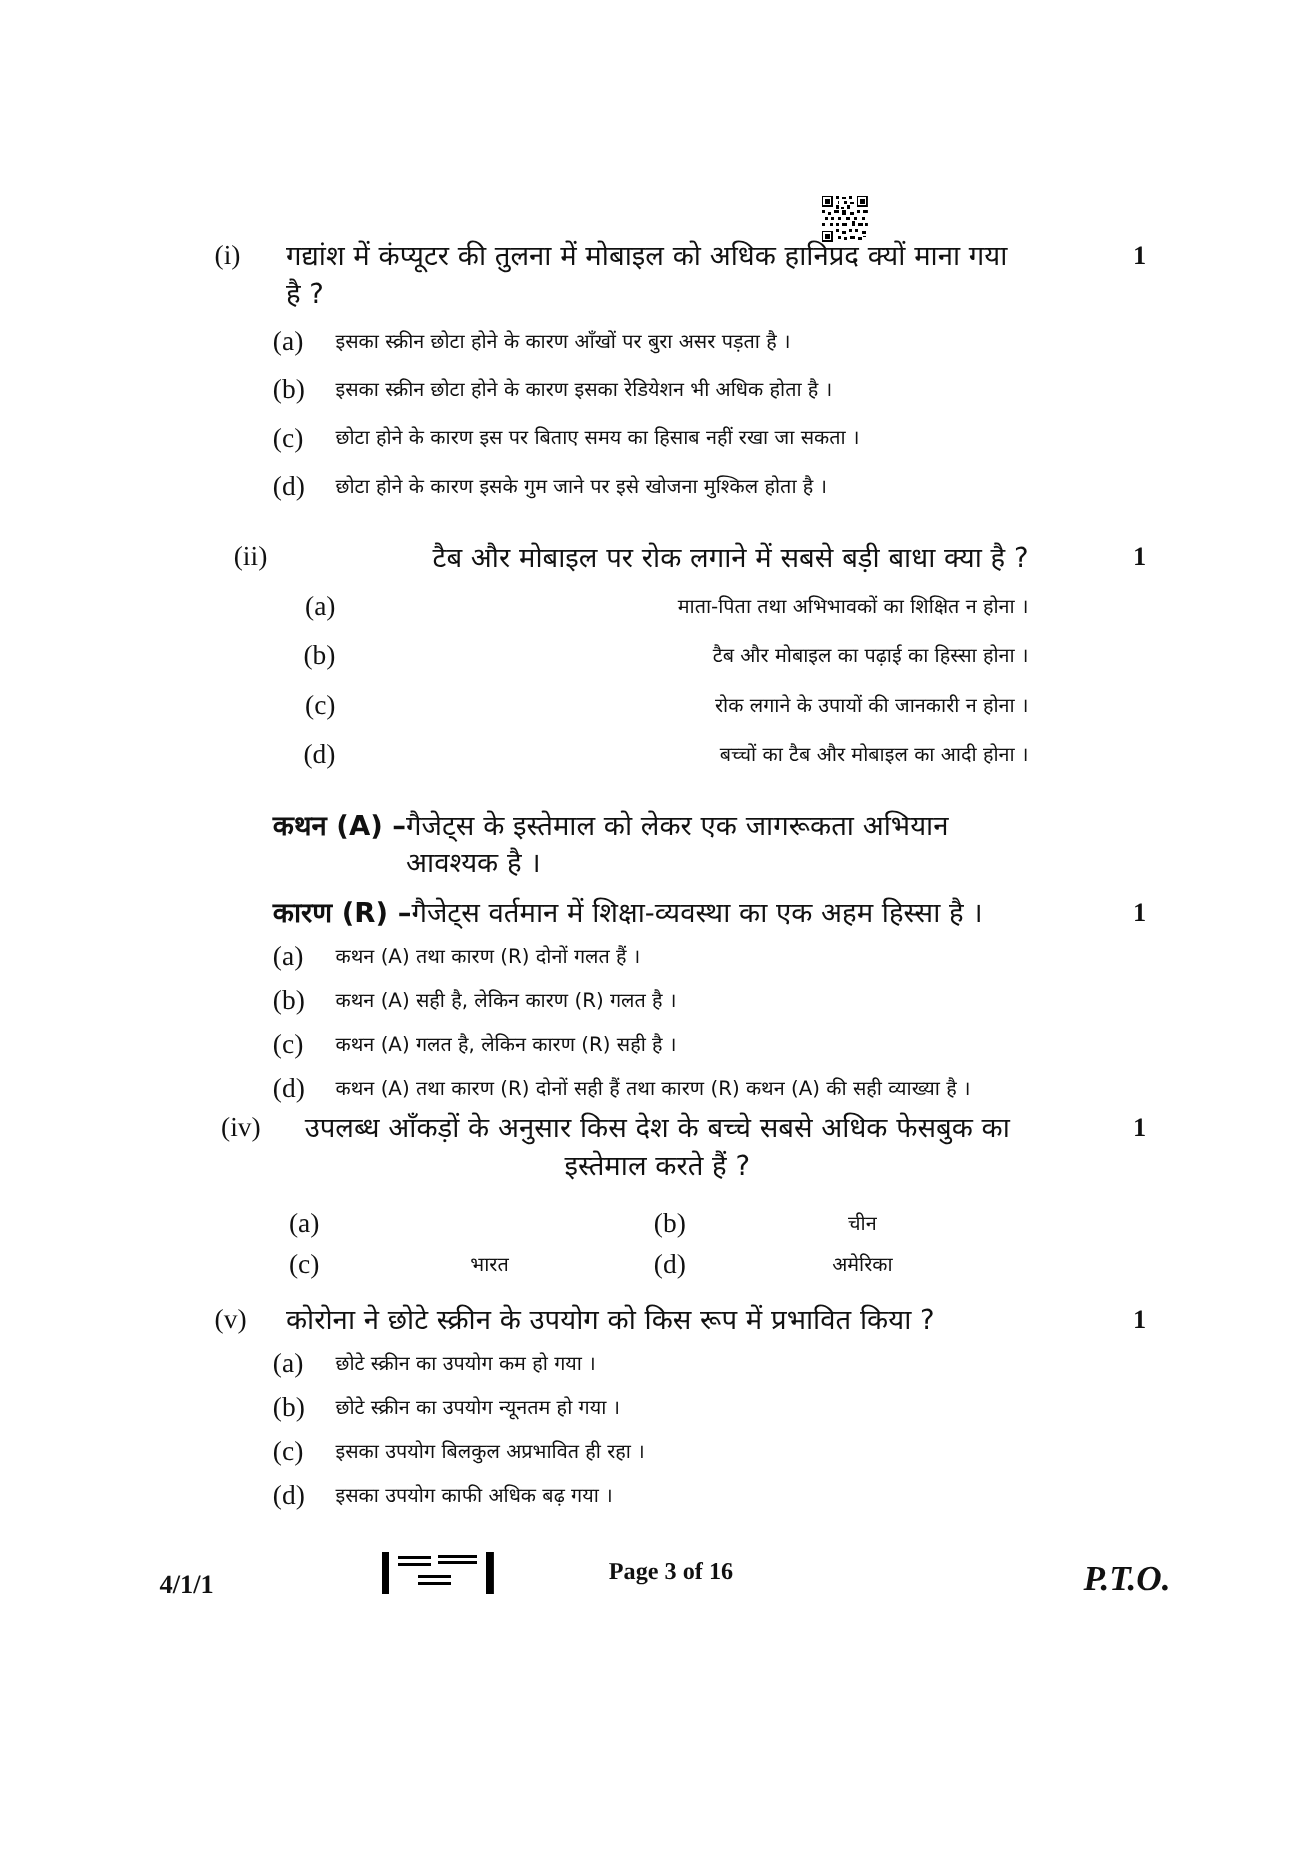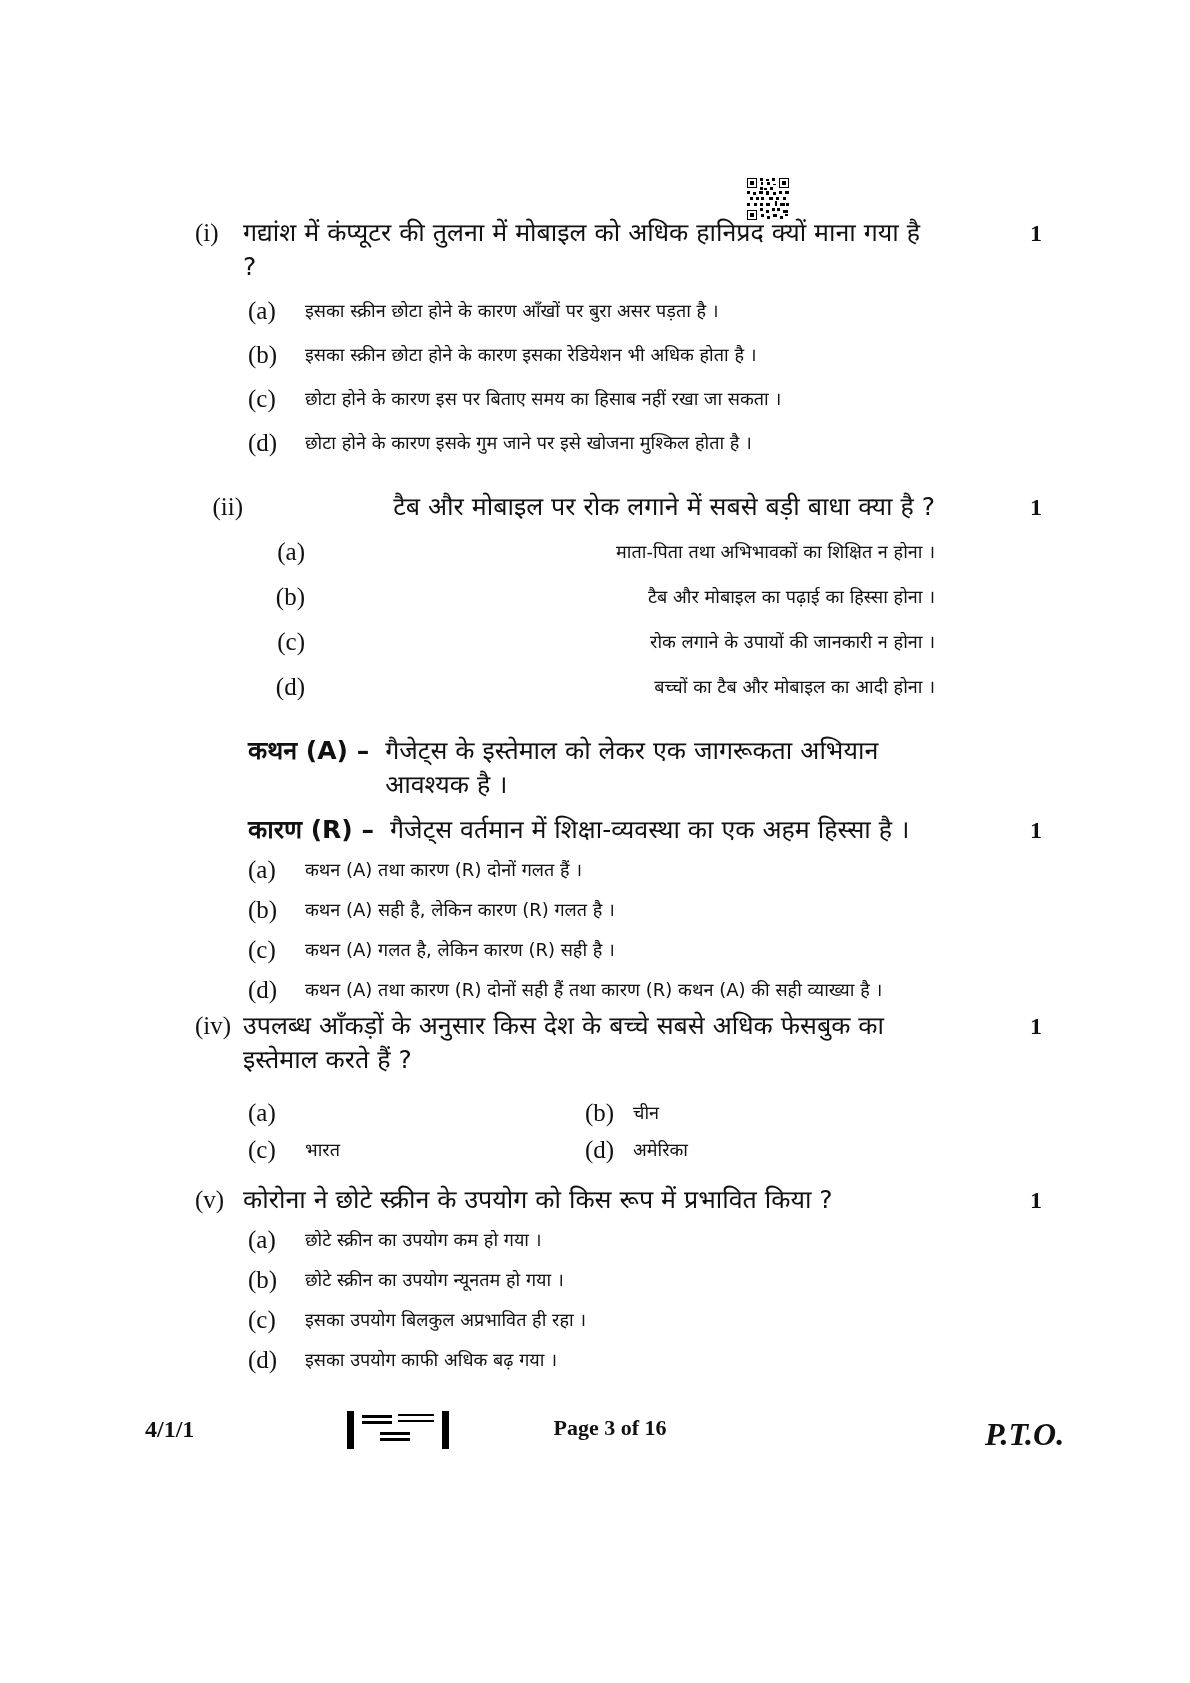--- a/index.html
+++ b/index.html
@@ -16,58 +16,58 @@
   .qr{position:absolute;left:747px;top:178px;width:42px;height:42px;}
   
   .questions{position:absolute;left:0;top:0;width:100%;}
   .q{position:relative;padding:0 255px 0 195px;}
   .q-head{display:flex;align-items:flex-start;}
   .q-num{
     flex:none;width:48px;
     font-family:"Liberation Serif","DejaVu Serif",serif;
     font-size:25px;line-height:34px;
   }
-  .q-text{flex:1;font-size:25px;line-height:34px;}
+  .q-text{flex:1;font-size:25px;line-height:34px;margin-left:17px;}
   .just{text-align:justify;}
   .marks{
     position:absolute;left:1030px;
     font-family:"Liberation Serif","DejaVu Serif",serif;
     font-weight:bold;font-size:24px;line-height:34px;
   }
   .opt{display:flex;margin-left:53px;}
   .opt-label{
     flex:none;width:57px;
     font-family:"Liberation Serif","DejaVu Serif",serif;
     font-size:25px;line-height:34px;
   }
   .opt-text{flex:1;font-size:18px;line-height:34px;}
   .stmt{display:flex;margin-left:53px;font-size:25px;line-height:34px;}
-  .stmt-label{flex:none;font-weight:bold;margin-right:16px;white-space:nowrap;text-align:right;}
+  .stmt-label{flex:none;font-weight:bold;margin-right:0;white-space:nowrap;text-align:right;}
   .stmt-text{flex:1;}
   
   .opts-grid{display:grid;grid-template-columns:337px 1fr;row-gap:3px;margin-left:53px;}
   .opts-grid .opt{margin-left:0;}
   .opts-grid .opt.col2 .opt-label{width:48px;}
   
   #q1{margin-top:216px;}
   #q1 .opt{margin-top:10px;} #q1 .opt:first-of-type{margin-top:21px;}
   #q2{margin-top:30px;text-align:right;}
   #q2 .opt{margin-top:11px;} #q2 .opt:first-of-type{margin-top:16px;}
   #q3{margin-top:30px;}
   #q3 .stmt-a{margin-top:5px;}
   #q3 .stmt-r{margin-top:11px;}
   #q3 .opt{margin-top:6px;} #q3 .opt:first-of-type{margin-top:11px;}
-  #q4{margin-top:2px;}
+  #q4{margin-top:2px;text-align:center;}
   #q4 .opts-grid{margin-top:19px;}
   #q5{margin-top:16px;}
   #q5 .opt{margin-top:6px;}
   
   .footer{position:absolute;left:0;top:1408px;width:100%;height:46px;}
   .paper-code{
-    position:absolute;left:145px;top:8px;
+    position:absolute;left:145px;top:20px;
     font-family:"Liberation Serif","DejaVu Serif",serif;
     font-weight:bold;font-size:24px;
   }
   .regmark{position:absolute;left:347px;top:3px;}
   .page-number{
     position:absolute;left:505px;top:7px;width:210px;text-align:center;
     font-family:"Liberation Serif","DejaVu Serif",serif;
     font-weight:bold;font-size:22px;
   }
   .pto{

